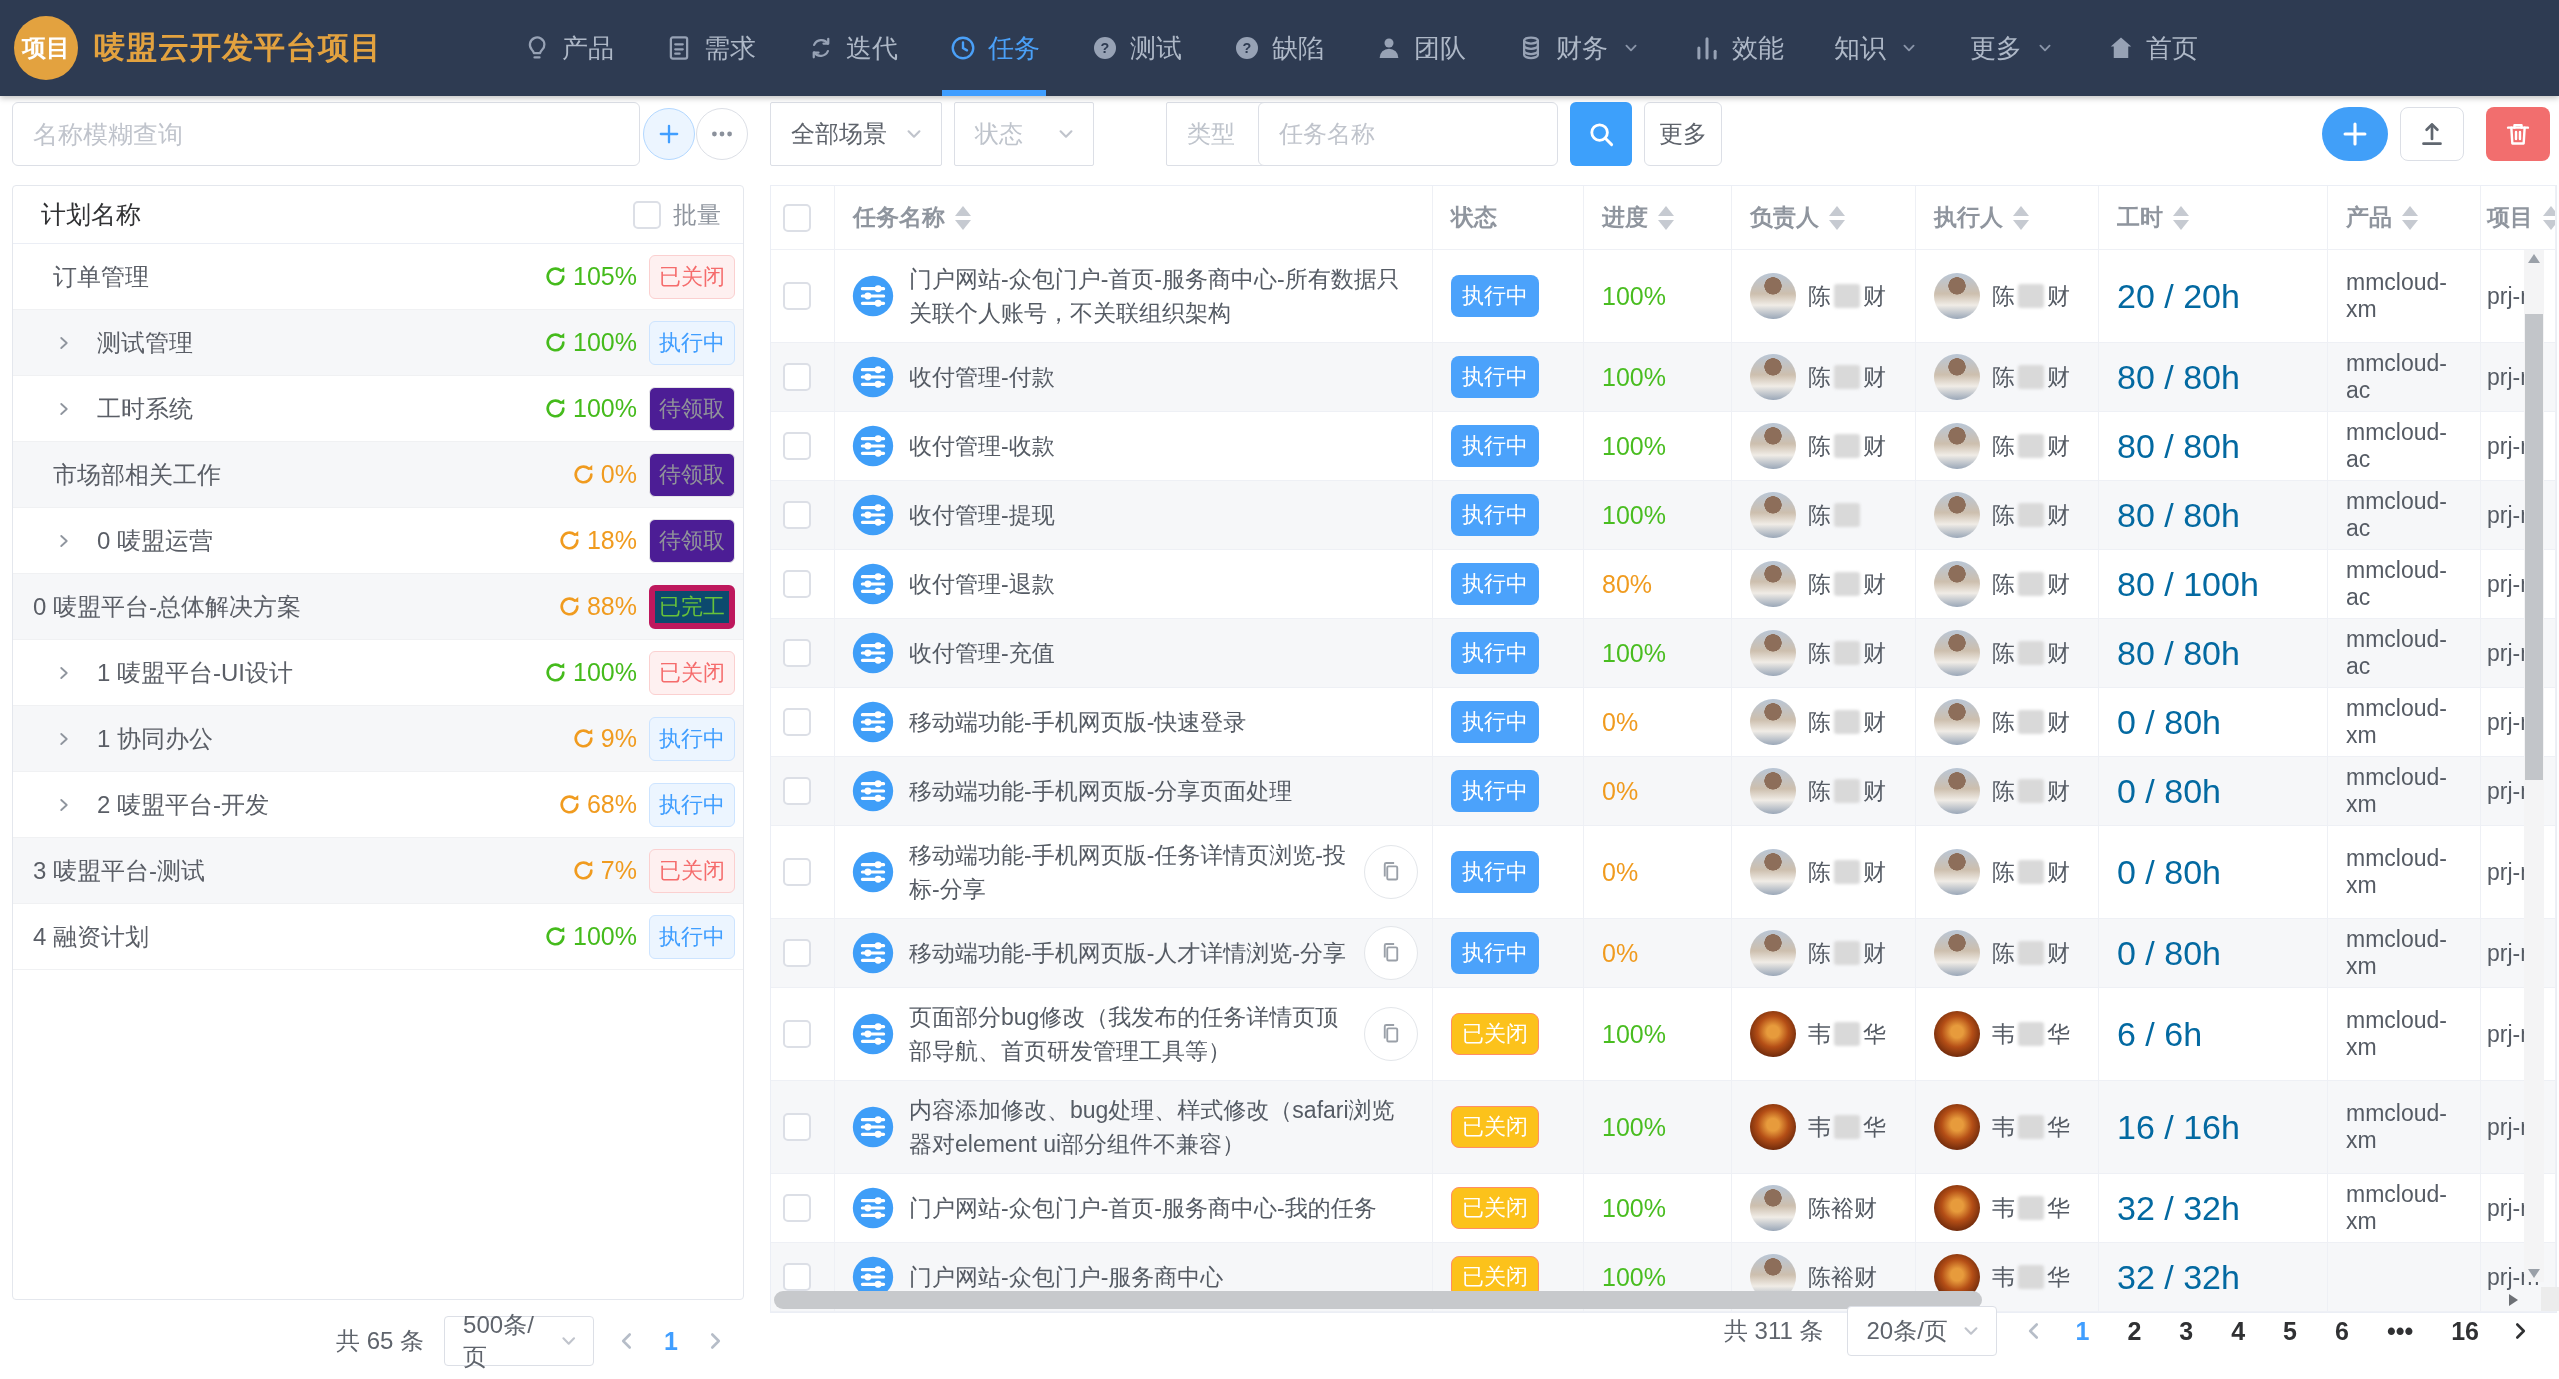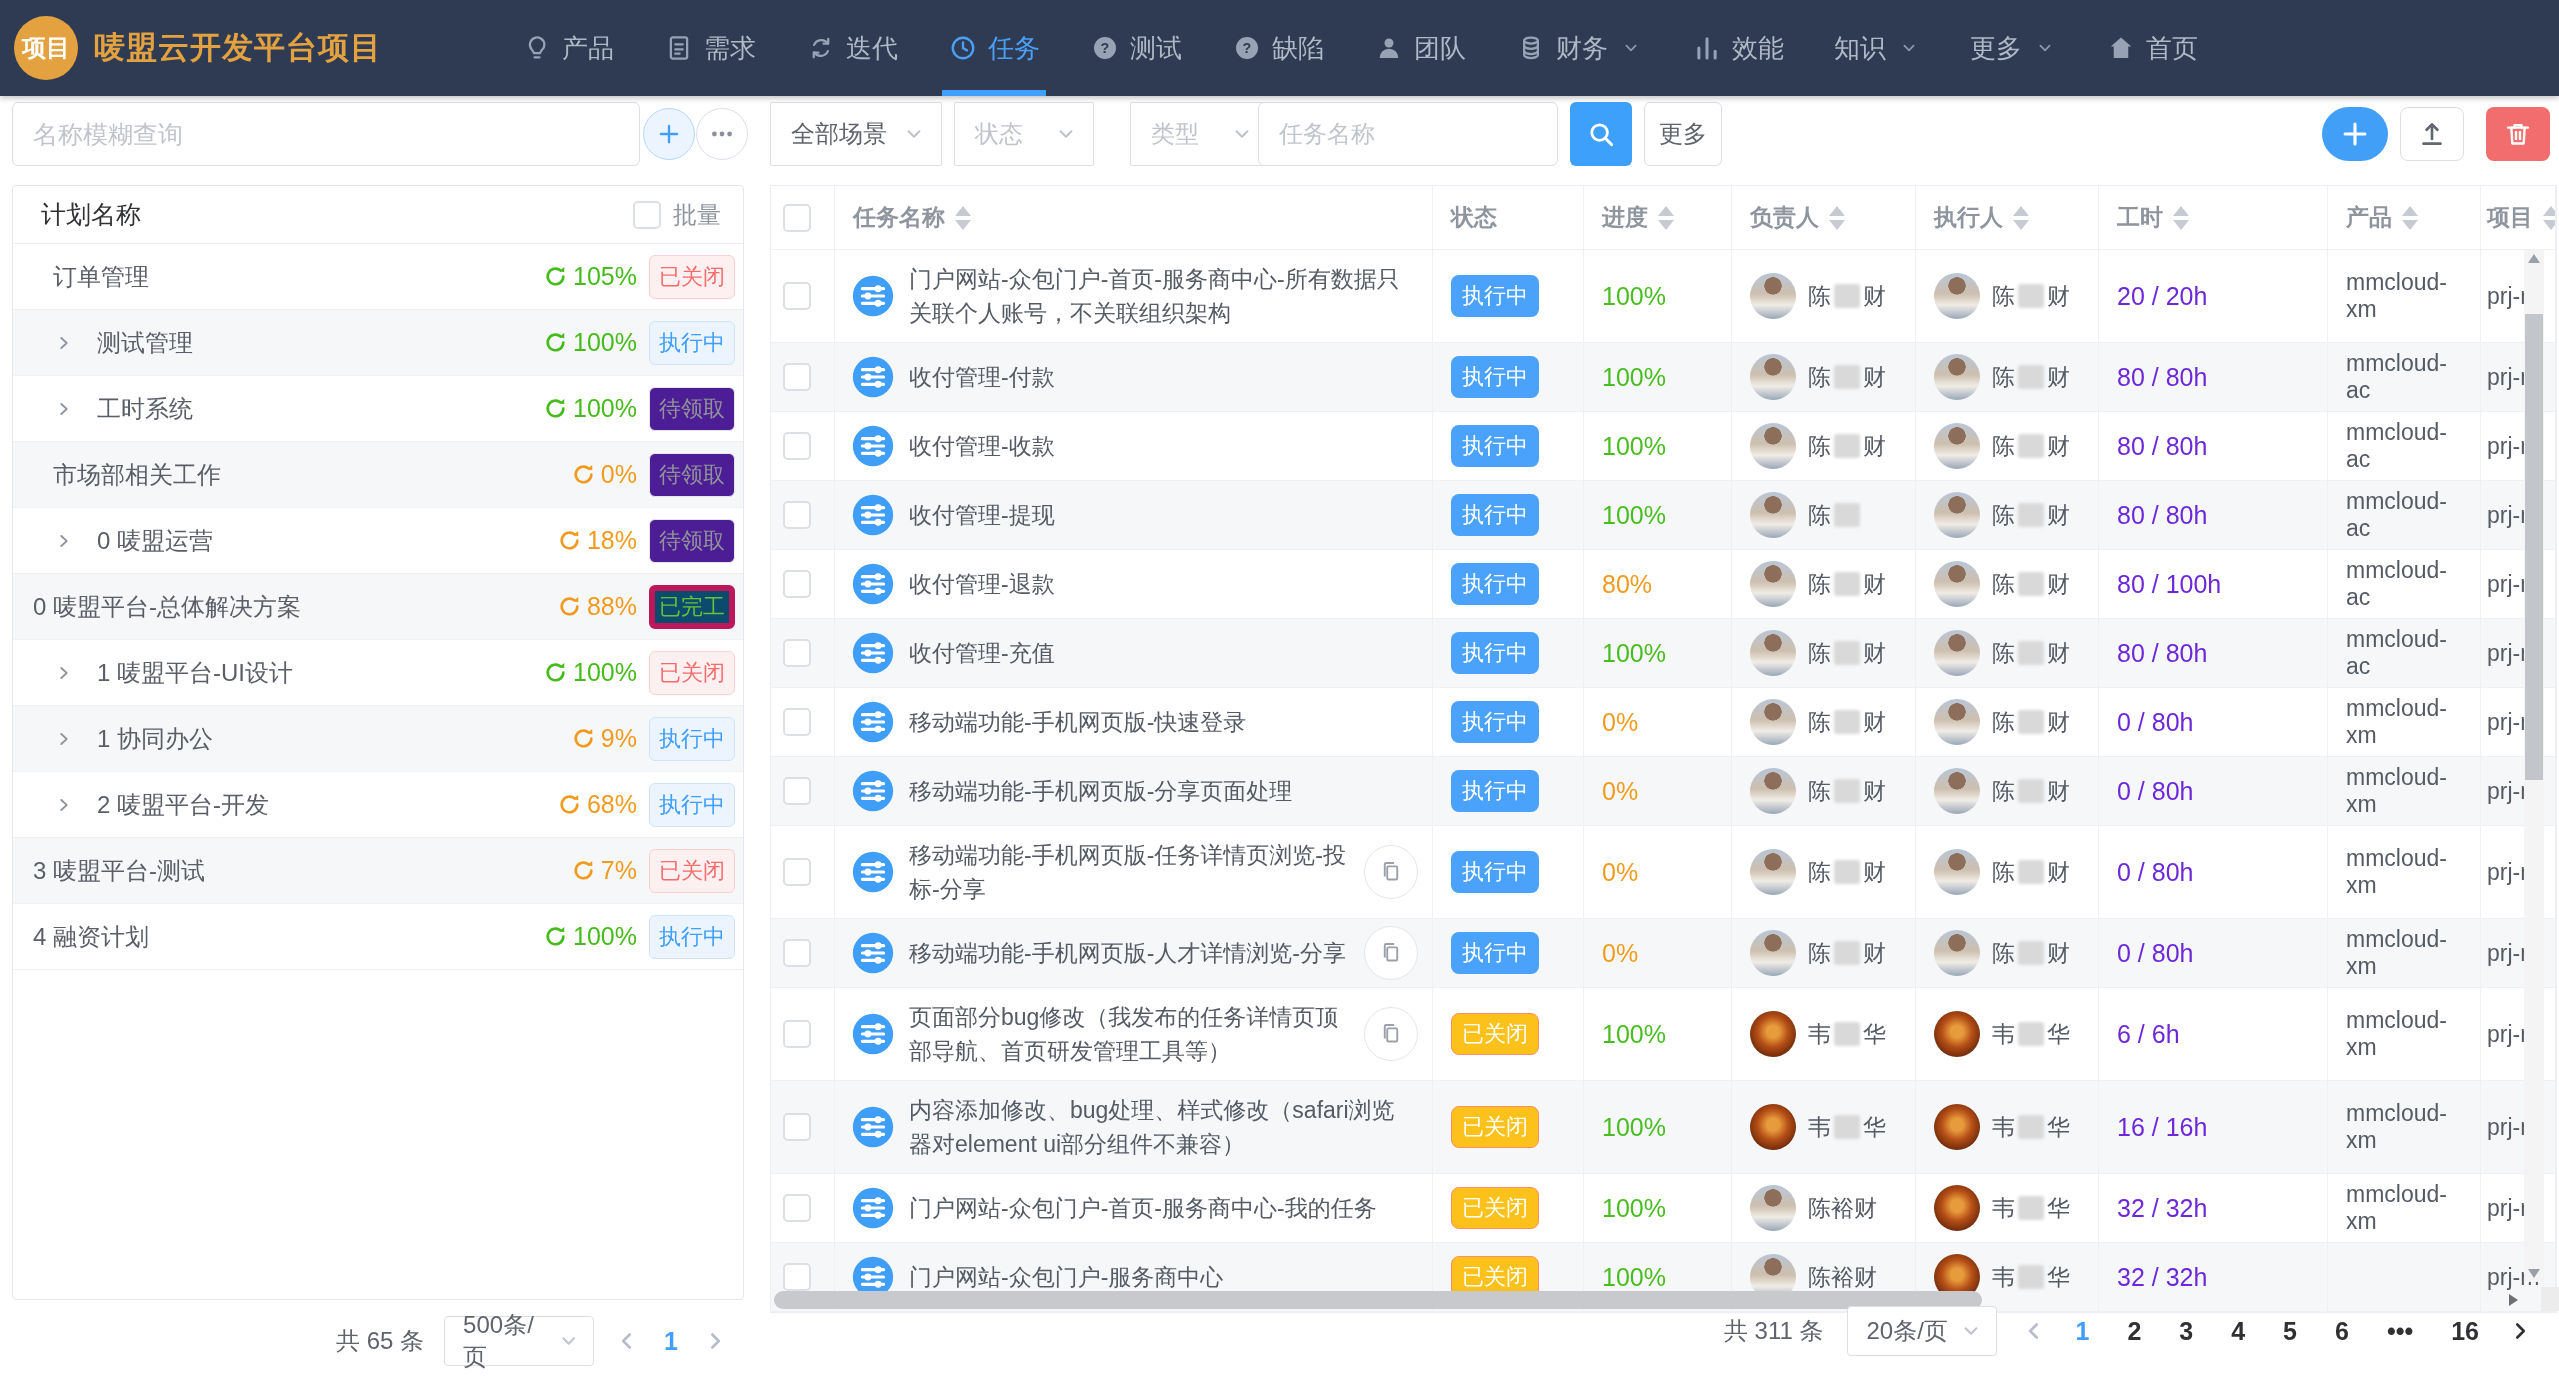--- a/index.html
+++ b/index.html
@@ -51,21 +51,21 @@
   .side-pager .sel-box{width:150px}
   .pg-chev{width:26px;height:26px;cursor:pointer}
   .pg-num{font-size:25px;font-weight:bold;color:#303133;cursor:pointer;padding:0 4px}
   .pg-num.cur{color:#409eff}
 
   
   .sel{position:absolute;top:102px;height:64px;border:1px solid #dcdfe6;border-radius:2px;background:#fff;display:flex;align-items:center;justify-content:space-between;padding:0 14px 0 20px;font-size:24px;cursor:pointer}
   .sel .scaret{width:26px;height:26px}
   #sel-scene{left:770px;width:172px;color:#5f646c}
   #sel-status{left:954px;width:140px;color:#bfc4cc}
-  #sel-type{left:1130px;width:140px;color:#bfc4cc}
+  #sel-type{left:1166px;width:140px;color:#bfc4cc}
   .task-input{position:absolute;left:1258px;top:102px;width:300px;height:64px;border:1px solid #dcdfe6;border-radius:6px;padding:0 20px;font-size:24px;outline:none;font-family:inherit}
   .btn-search{position:absolute;left:1570px;top:102px;width:62px;height:64px;background:#3da0fb;border:none;border-radius:6px;display:flex;align-items:center;justify-content:center;cursor:pointer}
   .btn-search svg{width:34px;height:34px}
   .btn-more{position:absolute;left:1644px;top:102px;width:78px;height:64px;border:1px solid #dcdfe6;border-radius:6px;background:#fff;color:#5f646c;font-size:24px;display:flex;align-items:center;justify-content:center;cursor:pointer}
   .btn-add{position:absolute;left:2322px;top:107px;width:66px;height:54px;border-radius:27px;background:#419ff8;border:none;display:flex;align-items:center;justify-content:center;cursor:pointer}
   .btn-upload{position:absolute;left:2400px;top:107px;width:64px;height:54px;border:1px solid #dcdfe6;border-radius:8px;background:#fff;display:flex;align-items:center;justify-content:center;cursor:pointer}
   .btn-delete{position:absolute;left:2486px;top:107px;width:64px;height:54px;border:none;border-radius:8px;background:#f26e6e;display:flex;align-items:center;justify-content:center;cursor:pointer}
   .btn-add svg,.btn-upload svg,.btn-delete svg{width:34px;height:34px}
 
   
@@ -85,21 +85,21 @@
   .sbadge{width:88px;height:42px;border-radius:8px;color:#fff;font-size:22px;display:flex;align-items:center;justify-content:center;flex:0 0 auto}
   .sb-run{background:#4ba2fb}
   .sb-closed{background:#fcc21b;border:1px solid #ff8d66}
   .c-prog{font-size:25px;font-weight:500}
   .t-green{color:#49bd20}
   .t-orange{color:#f09b1f}
   .avatar{width:46px;height:46px;border-radius:50%;flex:0 0 auto;margin-right:12px}
   .avatar.tan{background:radial-gradient(circle at 50% 28%,#8d6e5a 0 21%,rgba(0,0,0,0) 22%),linear-gradient(180deg,#b9c6d6 0%,#cdbfae 45%,#f0ece6 70%,#9aa7b8 100%)}
   .avatar.fire{background:radial-gradient(circle at 50% 45%,#e79b3c 0 18%,#b44e16 45%,#6e2a0c 75%,#471806 100%)}
   .mask{display:inline-block;width:26px;height:24px;margin:0 3px;border-radius:3px;background:#d9d9d9;filter:blur(1.5px);vertical-align:-4px}
-  .c-hours{color:#6d28d9;font-size:25px}
+  .c-hours{color:#0369a1;font-size:34px}
   .c-proj{padding:0 0 0 6px;white-space:nowrap;overflow:hidden}
   .th.c-proj{padding:0 0 0 6px}
   .sort{display:inline-flex;flex-direction:column;gap:4px}
   .tri-up{width:0;height:0;border-left:8px solid transparent;border-right:8px solid transparent;border-bottom:10px solid #c6cad1}
   .tri-down{width:0;height:0;border-left:8px solid transparent;border-right:8px solid transparent;border-top:10px solid #c6cad1}
 
   
   .vscroll{position:absolute;left:2524px;top:250px;width:20px;height:1032px;background:#f4f4f5;z-index:20}
   .vthumb{position:absolute;left:1px;top:64px;width:18px;height:466px;background:#c2c5c9;cursor:pointer}
   .varr{position:absolute;left:4px;width:0;height:0;border-left:6px solid transparent;border-right:6px solid transparent}

